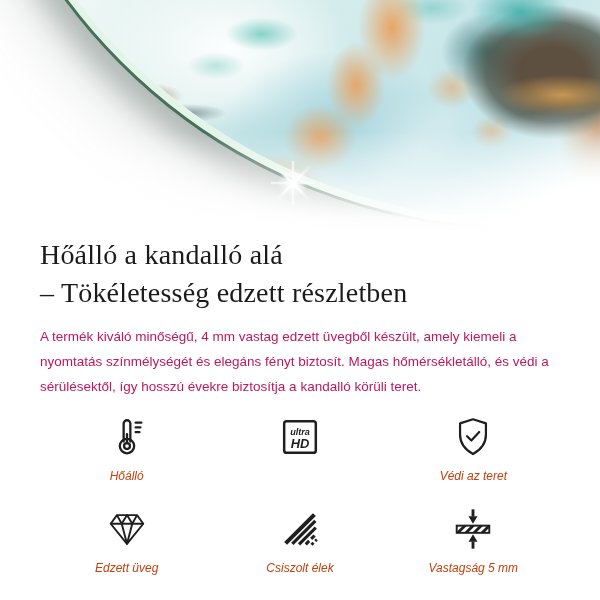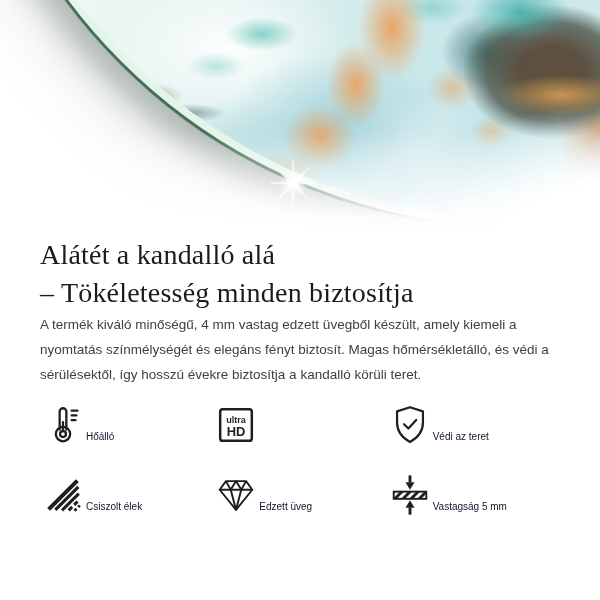--- a/index.html
+++ b/index.html
@@ -84,57 +84,57 @@
     margin-top: 4px;
     font-family: "Liberation Serif", "DejaVu Serif", serif;
     font-weight: 400;
     font-size: 28px;
     line-height: 38px;
     color: #1b1b1b;
     letter-spacing: 0.2px;
   }
   .tline { display: block; }
   .desc {
-    margin-top: 0;
+    margin-top: 12px;
     font-size: 13.5px;
     line-height: 25px;
-    color: #404040;
+    color: #be185d;
     max-width: 516px;
   }
 
   
   .features {
     margin-top: 14px;
     display: grid;
     grid-template-columns: 1fr 1fr 1fr;
     row-gap: 22px;
   }
-  .feature { display: flex; flex-direction: row; align-items: center; }
+  .feature { display: flex; flex-direction: column; align-items: center; font-style: italic; }
   .ficon { height: 48px; display: flex; align-items: center; justify-content: center; }
-  .flabel { margin-top: 22px; font-size: 10px; color: #0f172a; white-space: nowrap; }
+  .flabel { margin-top: 8px; font-size: 12px; color: #c2410c; white-space: nowrap; }
 </style>
 </head>
 <body>
 
 <div class="page">
 
   <div class="hero">
     <div class="disc-clip">
       <div class="marble"></div>
     </div>
     <div class="edge-band"></div>
     <div class="edge-outer"></div>
     <div class="hero-fade"></div>
     <div class="sparkle"></div>
   </div>
 
   <div class="content">
     <h1 class="title">
-      <span class="tline">Alátét a kandalló alá</span>
-      <span class="tline">– Tökéletesség minden biztosítja</span>
+      <span class="tline">Hőálló a kandalló alá</span>
+      <span class="tline">– Tökéletesség edzett részletben</span>
     </h1>
 
     <p class="desc">A termék kiváló minőségű, 4 mm vastag edzett üvegből készült, amely kiemeli a nyomtatás színmélységét és elegáns fényt biztosít. Magas hőmérsékletálló, és védi a sérülésektől, így hosszú évekre biztosítja a kandalló körüli teret.</p>
 
     <div class="features">
 
       <div class="feature">
         <div class="ficon">
           <svg viewBox="0 0 48 48" width="46" height="46" fill="none" stroke="#1f1f1f" stroke-width="2.4" stroke-linecap="round" stroke-linejoin="round">
             <path d="M20.5 28.8 V10 a3.5 3.5 0 0 1 7 0 v18.8"></path>
@@ -164,41 +164,41 @@
           <svg viewBox="0 0 48 48" width="46" height="46" fill="none" stroke="#1f1f1f" stroke-width="2.3" stroke-linecap="round" stroke-linejoin="round">
             <path d="M24 5.5 L37.5 9.8 V21.5 C37.5 31.5 31 38 24 41.8 C17 38 10.5 31.5 10.5 21.5 V9.8 Z"></path>
             <path d="M17.8 23.2 L22.3 27.7 L30.5 18.8"></path>
           </svg>
         </div>
         <div class="flabel">Védi az teret</div>
       </div>
 
       <div class="feature">
         <div class="ficon">
+          <svg viewBox="0 0 48 48" width="46" height="46" fill="none" stroke="#1f1f1f" stroke-width="2" stroke-linejoin="round">
+            <path d="M13.5 9.5 H34.5 L41 18.5 L24 39.5 L7 18.5 Z"></path>
+            <path d="M7 18.5 H41"></path>
+            <path d="M13.5 9.5 L18.5 18.5 L24 9.5 L29.5 18.5 L34.5 9.5"></path>
+            <path d="M18.5 18.5 L24 39.5 L29.5 18.5"></path>
+          </svg>
+        </div>
+        <div class="flabel">Edzett üveg</div>
+      </div>
+
+      <div class="feature">
+        <div class="ficon">
           <svg viewBox="0 0 48 48" width="46" height="46" fill="none" stroke="#1f1f1f">
             <line x1="9" y1="39" x2="39" y2="9" stroke-width="4.2"></line>
             <line x1="16" y1="39.5" x2="40" y2="15.5" stroke-width="3.4"></line>
             <line x1="23" y1="40" x2="40.5" y2="22.5" stroke-width="3.2"></line>
             <line x1="30" y1="40" x2="41" y2="29" stroke-width="3.2" stroke-dasharray="5 3"></line>
             <line x1="36" y1="40.5" x2="41.5" y2="35" stroke-width="3" stroke-dasharray="3 2.5"></line>
           </svg>
         </div>
         <div class="flabel">Csiszolt élek</div>
-      </div>
-
-      <div class="feature">
-        <div class="ficon">
-          <svg viewBox="0 0 48 48" width="46" height="46" fill="none" stroke="#1f1f1f" stroke-width="2" stroke-linejoin="round">
-            <path d="M13.5 9.5 H34.5 L41 18.5 L24 39.5 L7 18.5 Z"></path>
-            <path d="M7 18.5 H41"></path>
-            <path d="M13.5 9.5 L18.5 18.5 L24 9.5 L29.5 18.5 L34.5 9.5"></path>
-            <path d="M18.5 18.5 L24 39.5 L29.5 18.5"></path>
-          </svg>
-        </div>
-        <div class="flabel">Edzett üveg</div>
       </div>
 
       <div class="feature">
         <div class="ficon">
           <svg viewBox="0 0 48 48" width="46" height="46">
             <defs>
               <pattern id="hatch" width="6" height="6" patternUnits="userSpaceOnUse" patternTransform="rotate(45 0 0)">
                 <rect x="0" y="0" width="3" height="6" fill="#1f1f1f"></rect>
               </pattern>
             </defs>

